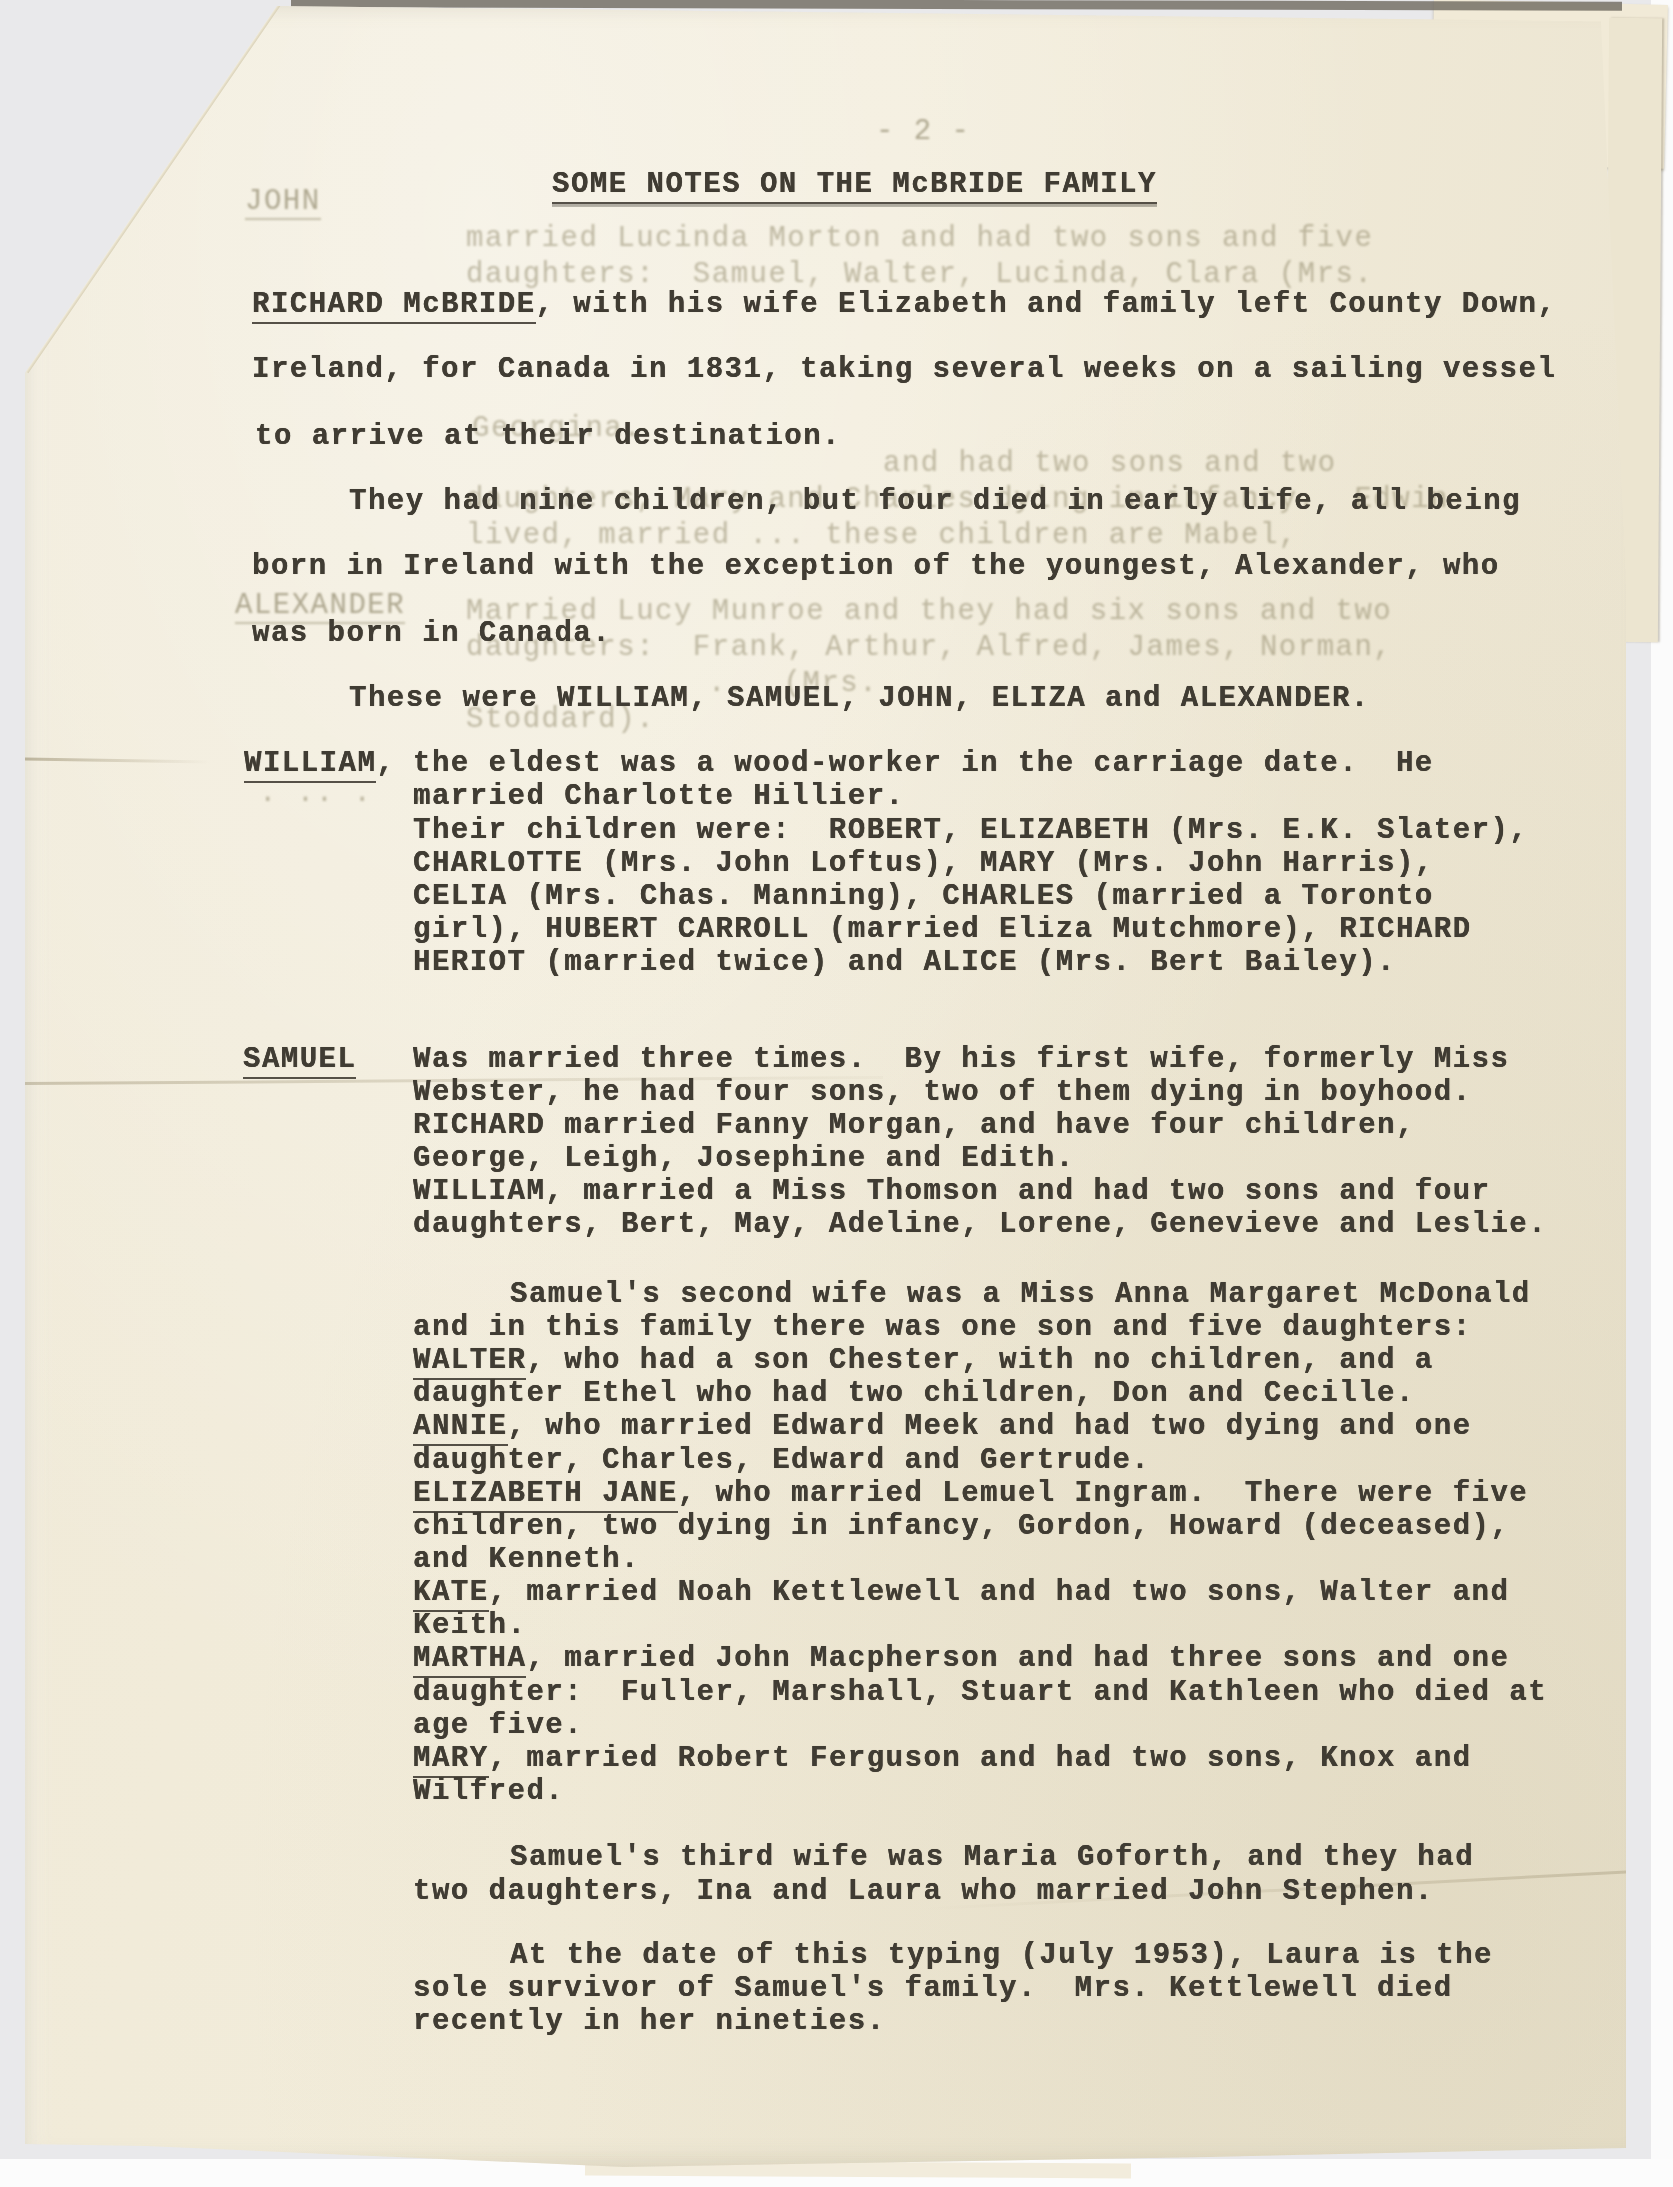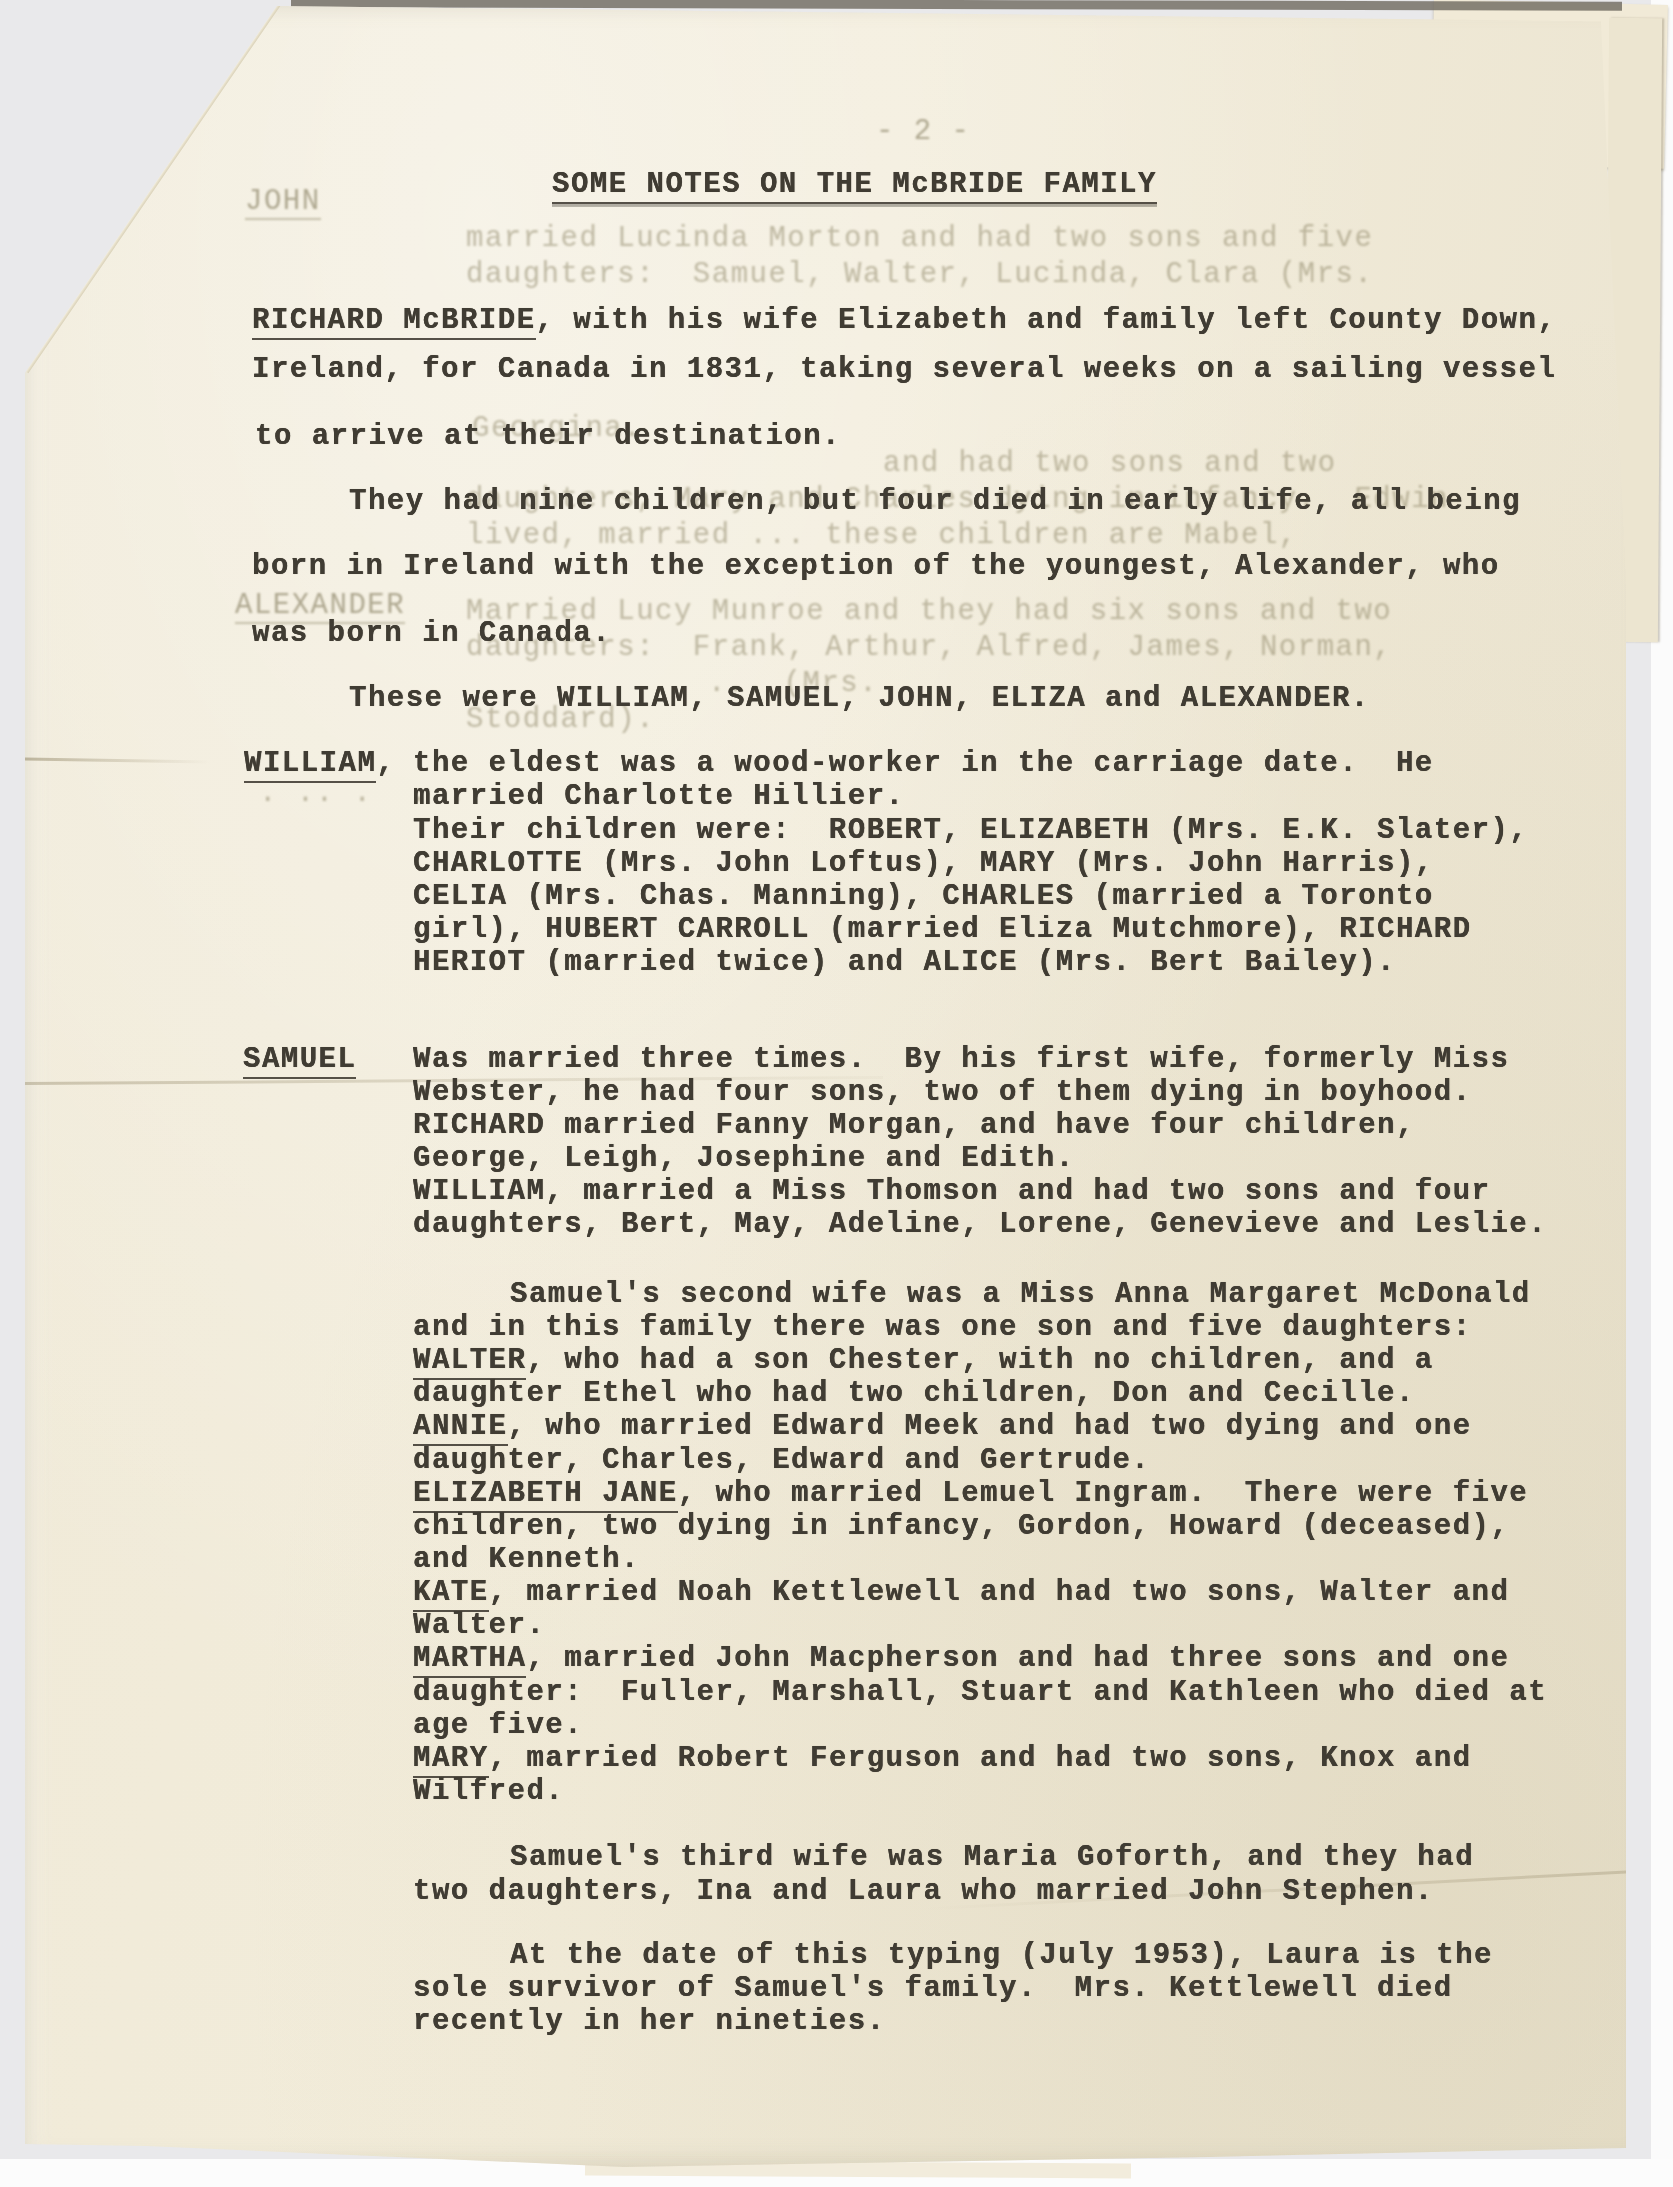--- a/index.html
+++ b/index.html
@@ -109,21 +109,21 @@
           <span class="seg" style="left: 441px;"><span>Stoddard).</span></span>
         </div>
         <div class="tline" style="top: 777px;">
           <span class="seg" style="left: 234px;"><span>· ·· ·  · ·</span></span>
         </div>
       </div>
     <div id="text-layer" class="layer">
         <div class="tline title-line" style="top: 162px;">
           <span class="seg" style="left: 527px;"><span class="u">SOME NOTES ON THE McBRIDE FAMILY</span></span>
         </div>
-        <div class="tline" style="top: 298px;">
+        <div class="tline" style="top: 282px;">
           <span class="seg" style="left: 227px;"><span class="u">RICHARD McBRIDE</span><span>, with his wife Elizabeth and family left County Down,</span></span>
         </div>
         <div class="tline" style="top: 347px;">
           <span class="seg" style="left: 227px;"><span>Ireland, for Canada in 1831, taking several weeks on a sailing vessel</span></span>
         </div>
         <div class="tline" style="top: 414px;">
           <span class="seg" style="left: 230px;"><span>to arrive at their destination.</span></span>
         </div>
         <div class="tline" style="top: 479px;">
           <span class="seg" style="left: 324px;"><span>They had nine children, but four died in early life, all being</span></span>
@@ -202,21 +202,21 @@
         <div class="tline" style="top: 1504px;">
           <span class="seg" style="left: 388px;"><span>children, two dying in infancy, Gordon, Howard (deceased),</span></span>
         </div>
         <div class="tline" style="top: 1537px;">
           <span class="seg" style="left: 388px;"><span>and Kenneth.</span></span>
         </div>
         <div class="tline" style="top: 1570px;">
           <span class="seg" style="left: 388px;"><span class="u">KATE</span><span>, married Noah Kettlewell and had two sons, Walter and</span></span>
         </div>
         <div class="tline" style="top: 1603px;">
-          <span class="seg" style="left: 388px;"><span>Walter.</span></span>
+          <span class="seg" style="left: 388px;"><span>Keith.</span></span>
         </div>
         <div class="tline" style="top: 1636px;">
           <span class="seg" style="left: 388px;"><span class="u">MARTHA</span><span>, married John Macpherson and had three sons and one</span></span>
         </div>
         <div class="tline" style="top: 1703px;">
           <span class="seg" style="left: 388px;"><span>age five.</span></span>
         </div>
         <div class="tline" style="top: 1670px;">
           <span class="seg" style="left: 388px;"><span>daughter:  Fuller, Marshall, Stuart and Kathleen who died at</span></span>
         </div>

